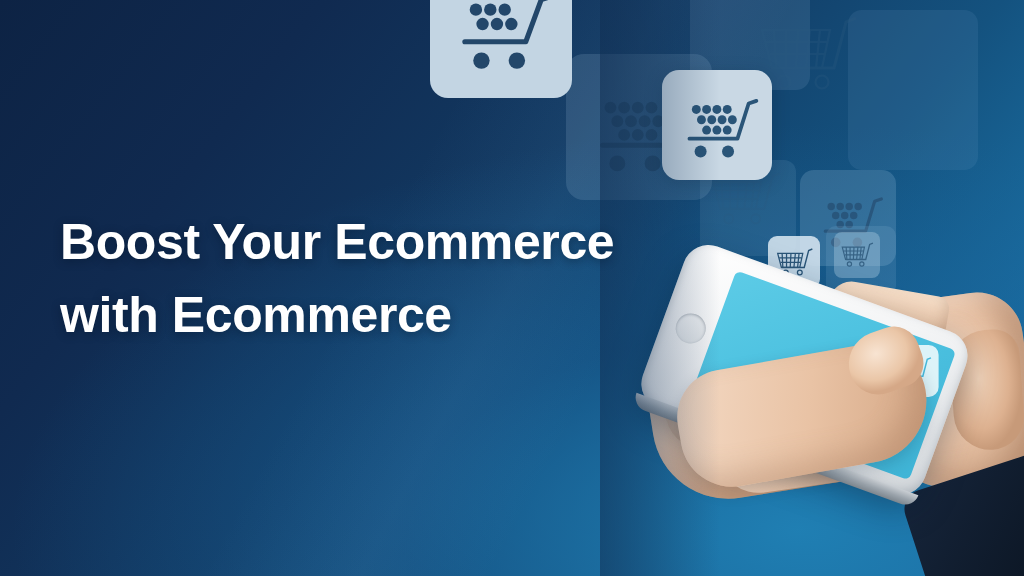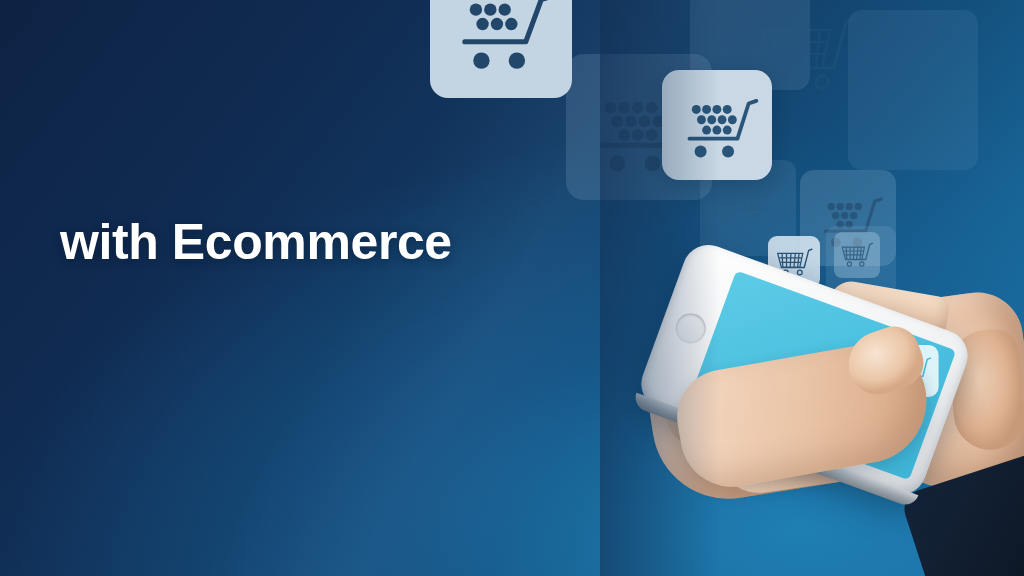--- a/index.html
+++ b/index.html
@@ -302,16 +302,17 @@
                 box-shadow:inset -14px -14px 28px rgba(150,105,78,.3), 0 6px 16px rgba(8,28,52,.18);"></div>
     <div style="position:absolute;left:848px;top:330px;width:74px;height:62px;
                 background:radial-gradient(60% 60% at 42% 34%, #f8e4d2 0%, #eac6a7 70%, #d5a887 100%);
                 border-radius:40px 32px 30px 36px;transform:rotate(-20deg);"></div>
 
     <div style="position:absolute;left:600px;top:0;width:120px;height:576px;
                 background:linear-gradient(90deg, rgba(16,46,82,.55) 0%, rgba(16,46,82,0) 100%);"></div>
   </div>
 
   <h1 class="headline">
+    <span class="ln">Boost Your Ecommerce</span>
     <span class="ln">with Ecommerce</span>
   </h1>
 
 </div>
 
 </body></html>

